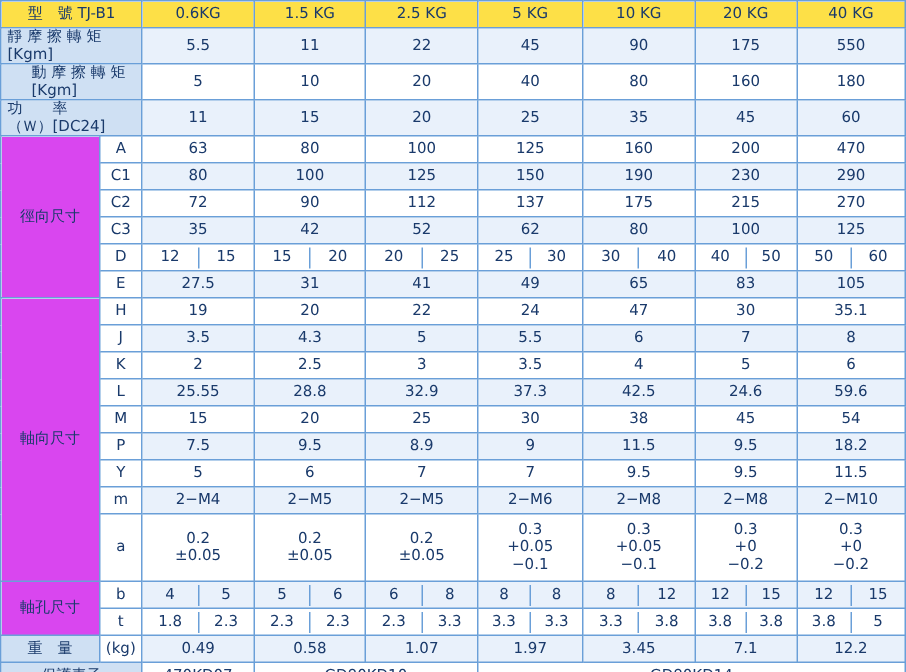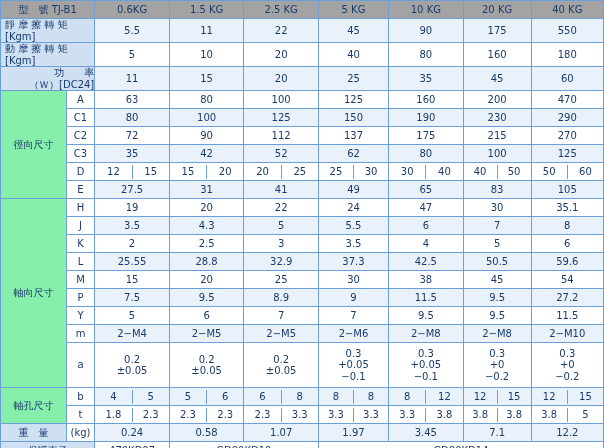--- a/index.html
+++ b/index.html
@@ -15,36 +15,36 @@
     color:#1a3a6b;
     text-align:center;
     vertical-align:middle;
     padding:0;
     height:17px;
     line-height:1.15;
     white-space:nowrap;
     overflow:hidden;
   }
   td.hdr{
-    background:#a3a3a3;
+    background:#fde047;
     font-size:10.5px;
     color:#143566;
   }
   td.rowlabel{
     background:#cfe0f3;
     font-size:10.5px;
     color:#143566;
   }
   td.sublabel{
     background:#ffffff;
     font-size:10.5px;
     color:#143566;
   }
   td.grp{
-    background:#86efac;
+    background:#d946ef;
     font-size:11px;
     color:#143566;
     letter-spacing:0px;
   }
   tr.alt td.val{background:#e9f1fb;}
   tr.plain td.val{background:#ffffff;}
   td.val{background:#ffffff;}
   .two-line{line-height:1.05;font-size:10px;}
   .tall{height:27px;}
   td.quad{padding:0;}
@@ -100,35 +100,35 @@
     <td class="val">5.5</td>
     <td class="val">11</td>
     <td class="val">22</td>
     <td class="val">45</td>
     <td class="val">90</td>
     <td class="val">175</td>
     <td class="val">550</td>
   </tr>
 
   <tr class="plain">
-    <td class="rowlabel tall" colspan="2" style="text-align:left;padding-left:4px">
+    <td class="rowlabel tall" colspan="2" style="text-align:left;padding-left:20px">
       <div>動 摩 擦 轉 矩</div>
       <div>[Kgm]</div>
     </td>
     <td class="val">5</td>
     <td class="val">10</td>
     <td class="val">20</td>
     <td class="val">40</td>
     <td class="val">80</td>
     <td class="val">160</td>
     <td class="val">180</td>
   </tr>
 
   <tr class="alt">
-    <td class="rowlabel tall" colspan="2" style="text-align:right;padding-left:4px">
+    <td class="rowlabel tall" colspan="2" style="text-align:left;padding-left:4px">
       <div>功　　率</div>
       <div>（Ｗ）[DC24]</div>
     </td>
     <td class="val">11</td>
     <td class="val">15</td>
     <td class="val">20</td>
     <td class="val">25</td>
     <td class="val">35</td>
     <td class="val">45</td>
     <td class="val">60</td>
@@ -291,42 +291,42 @@
     <td class="val">5</td>
     <td class="val">6</td>
   </tr>
   <tr class="alt">
     <td class="sublabel">L</td>
     <td class="val">25.55</td>
     <td class="val">28.8</td>
     <td class="val">32.9</td>
     <td class="val">37.3</td>
     <td class="val">42.5</td>
-    <td class="val">50.5</td>
+    <td class="val">24.6</td>
     <td class="val">59.6</td>
   </tr>
   <tr class="plain">
     <td class="sublabel">M</td>
     <td class="val">15</td>
     <td class="val">20</td>
     <td class="val">25</td>
     <td class="val">30</td>
     <td class="val">38</td>
     <td class="val">45</td>
     <td class="val">54</td>
   </tr>
   <tr class="alt">
     <td class="sublabel">P</td>
     <td class="val">7.5</td>
     <td class="val">9.5</td>
     <td class="val">8.9</td>
     <td class="val">9</td>
     <td class="val">11.5</td>
     <td class="val">9.5</td>
-    <td class="val">27.2</td>
+    <td class="val">18.2</td>
   </tr>
   <tr class="plain">
     <td class="sublabel">Y</td>
     <td class="val">5</td>
     <td class="val">6</td>
     <td class="val">7</td>
     <td class="val">7</td>
     <td class="val">9.5</td>
     <td class="val">9.5</td>
     <td class="val">11.5</td>
@@ -507,21 +507,21 @@
         <td>5</td>
       </tr>
             </tbody>
           </table>
     </td>
   </tr>
 
   <tr class="alt">
     <td class="rowlabel">重　量</td>
     <td class="sublabel">(kg)</td>
-    <td class="val">0.24</td>
+    <td class="val">0.49</td>
     <td class="val">0.58</td>
     <td class="val">1.07</td>
     <td class="val">1.97</td>
     <td class="val">3.45</td>
     <td class="val">7.1</td>
     <td class="val">12.2</td>
   </tr>
 
   <tr class="plain">
     <td class="rowlabel" colspan="2">保護素子</td>

